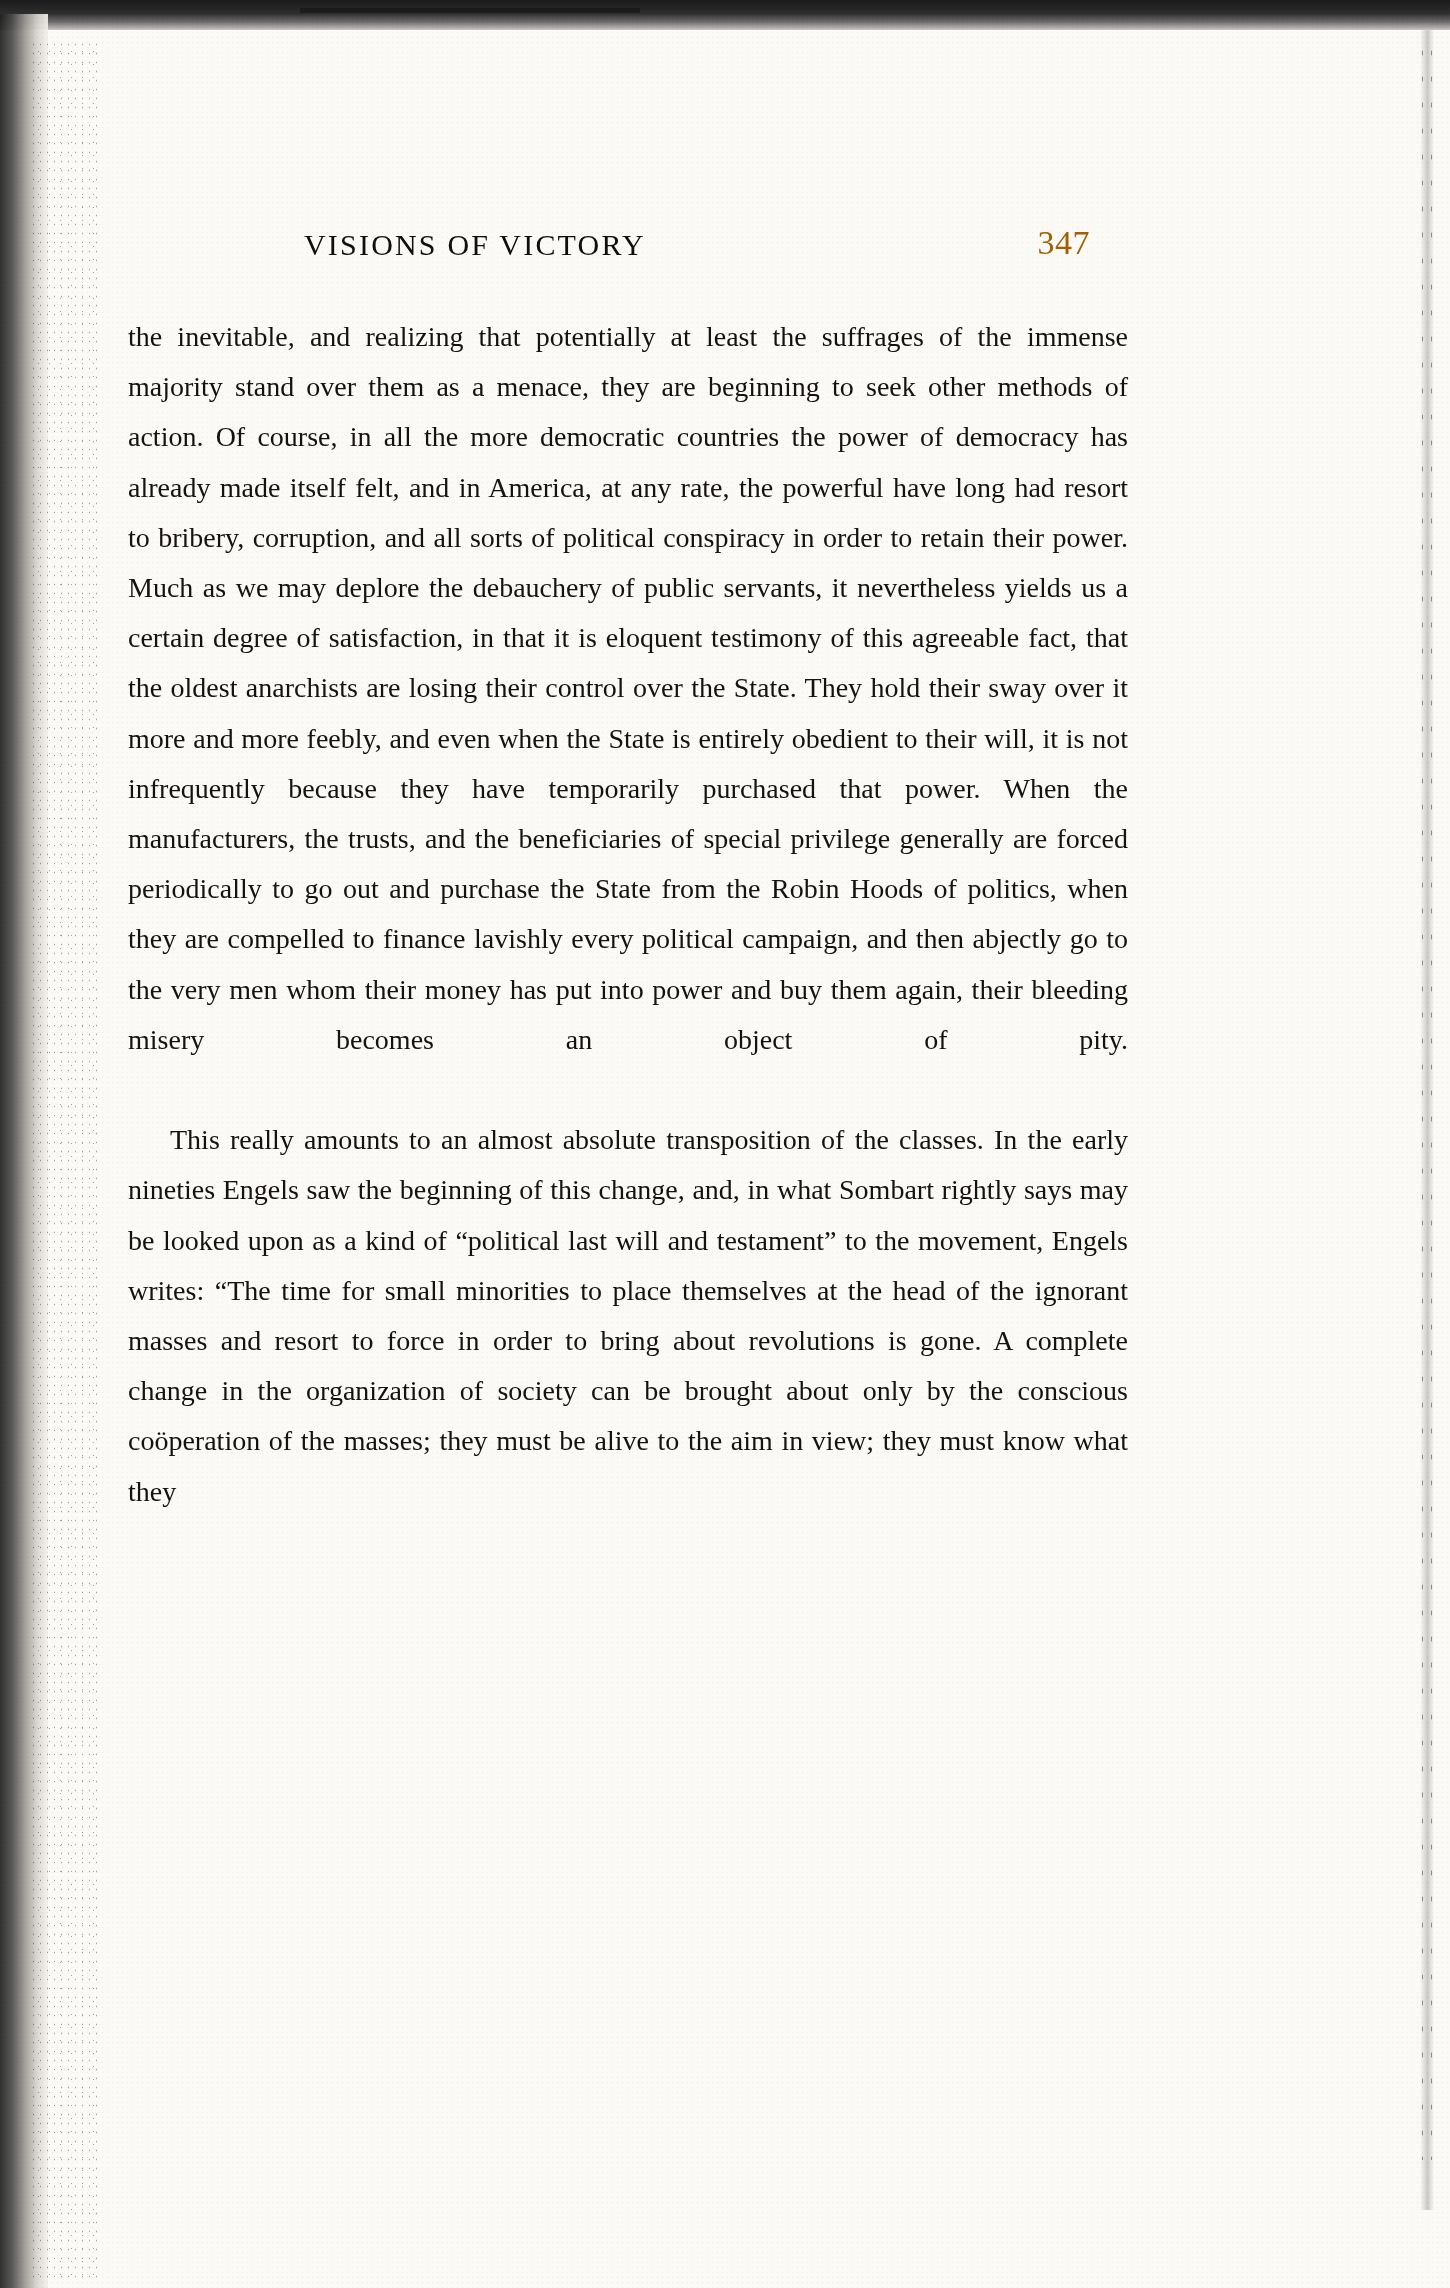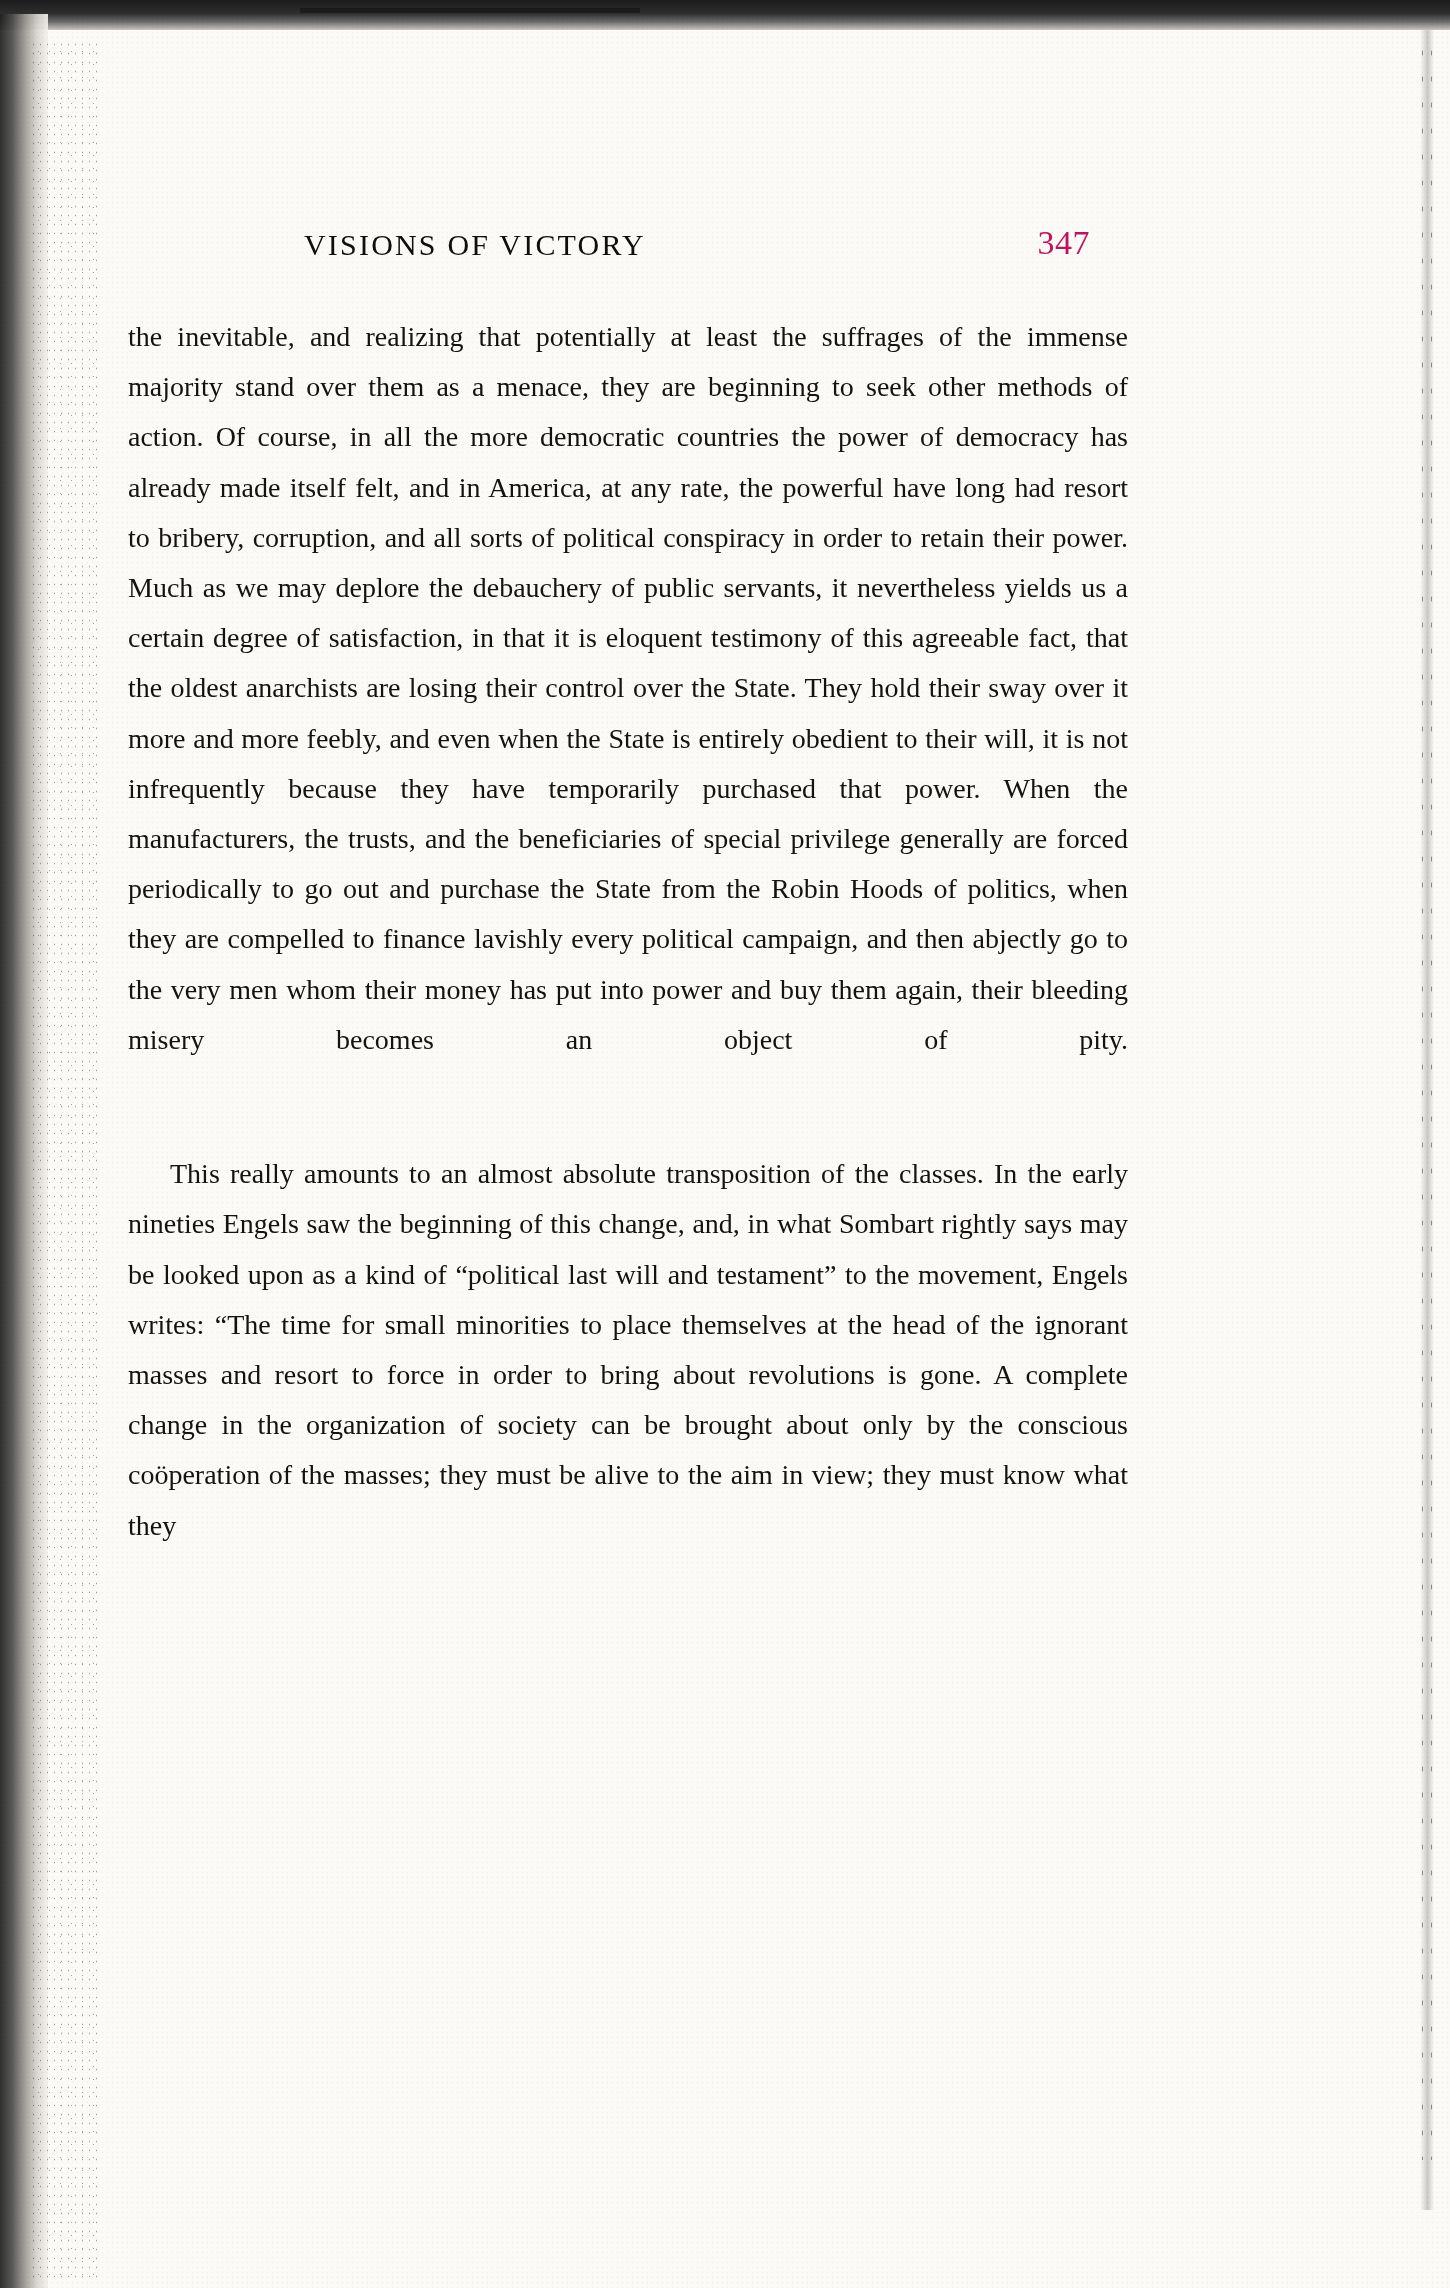--- a/index.html
+++ b/index.html
@@ -119,39 +119,38 @@
     font-size: 30px;
     letter-spacing: 2.2px;
     color: #161412;
     white-space: nowrap;
   }
   .running-head .folio {
     position: absolute;
     right: 38px;
     top: -4px;
     font-size: 34px;
-    color: #be185d;
+    color: #a16207;
     letter-spacing: 0.5px;
   }
 
   .body-text {
     margin-top: 44px;
     font-size: 28px;
     line-height: 50.2px;
     color: #1a1714;
     text-align: justify;
     text-justify: inter-word;
     word-spacing: 0.5px;
   }
   .body-text p {
     margin: 0;
   }
   .body-text p.indent {
     text-indent: 42px;
-    margin-top: 34px;
   }
   
   .body-text p::after {
     content: "";
     display: inline-block;
     width: 100%;
   }
 
   .ink {
     filter: contrast(1.05);

